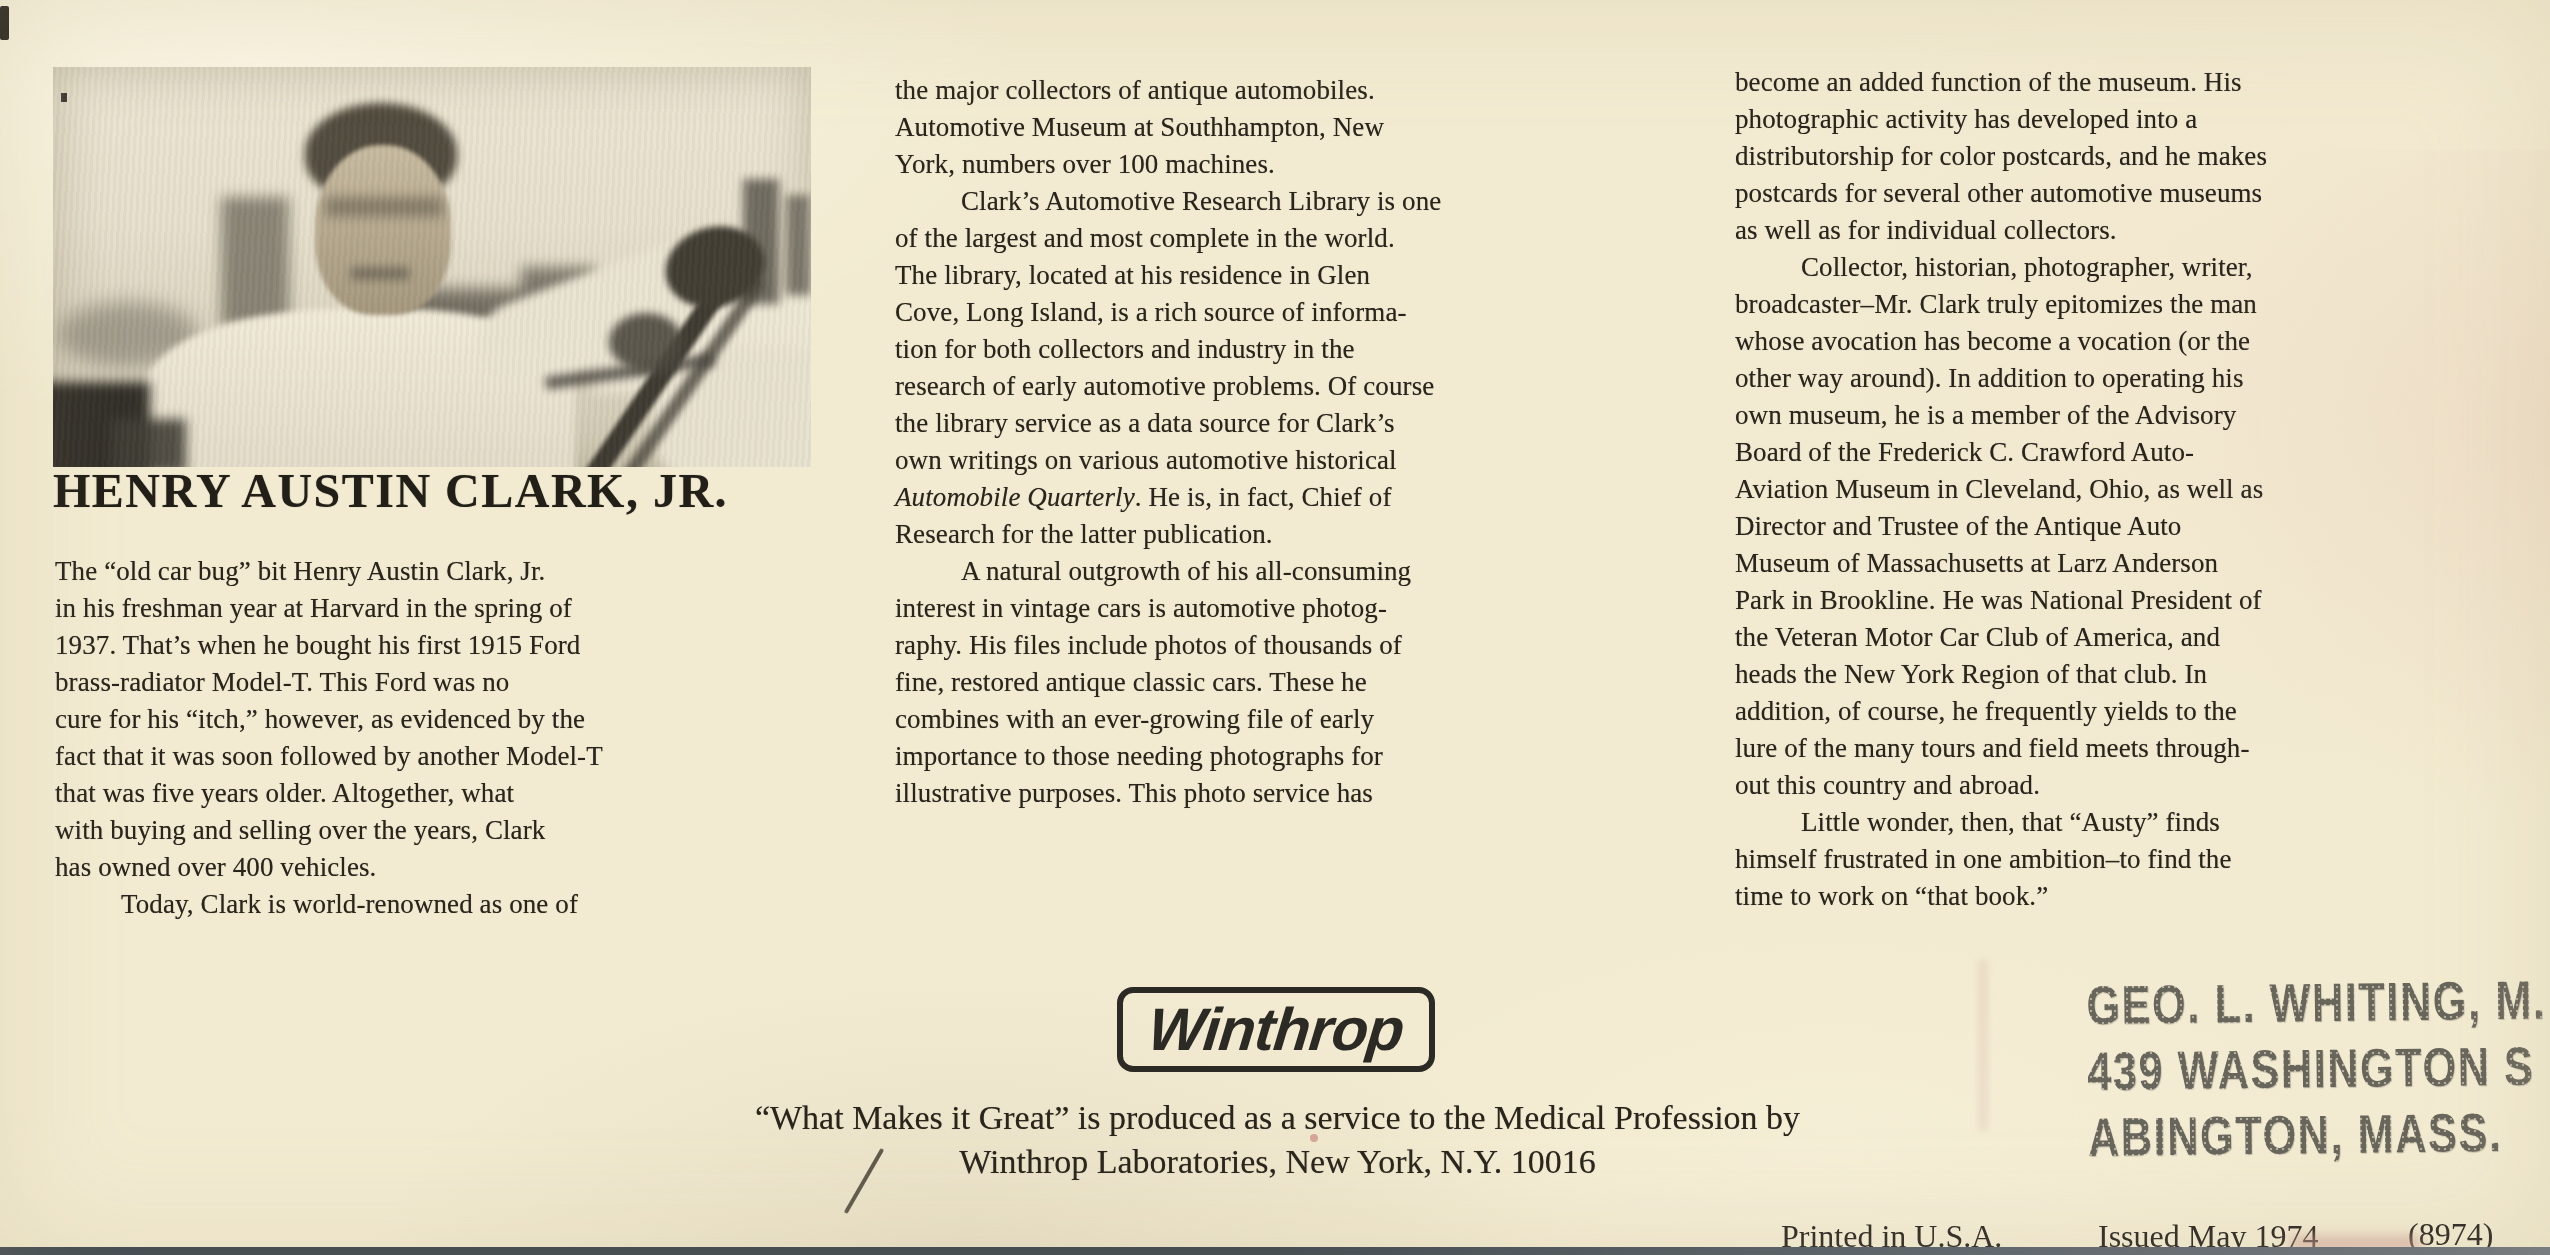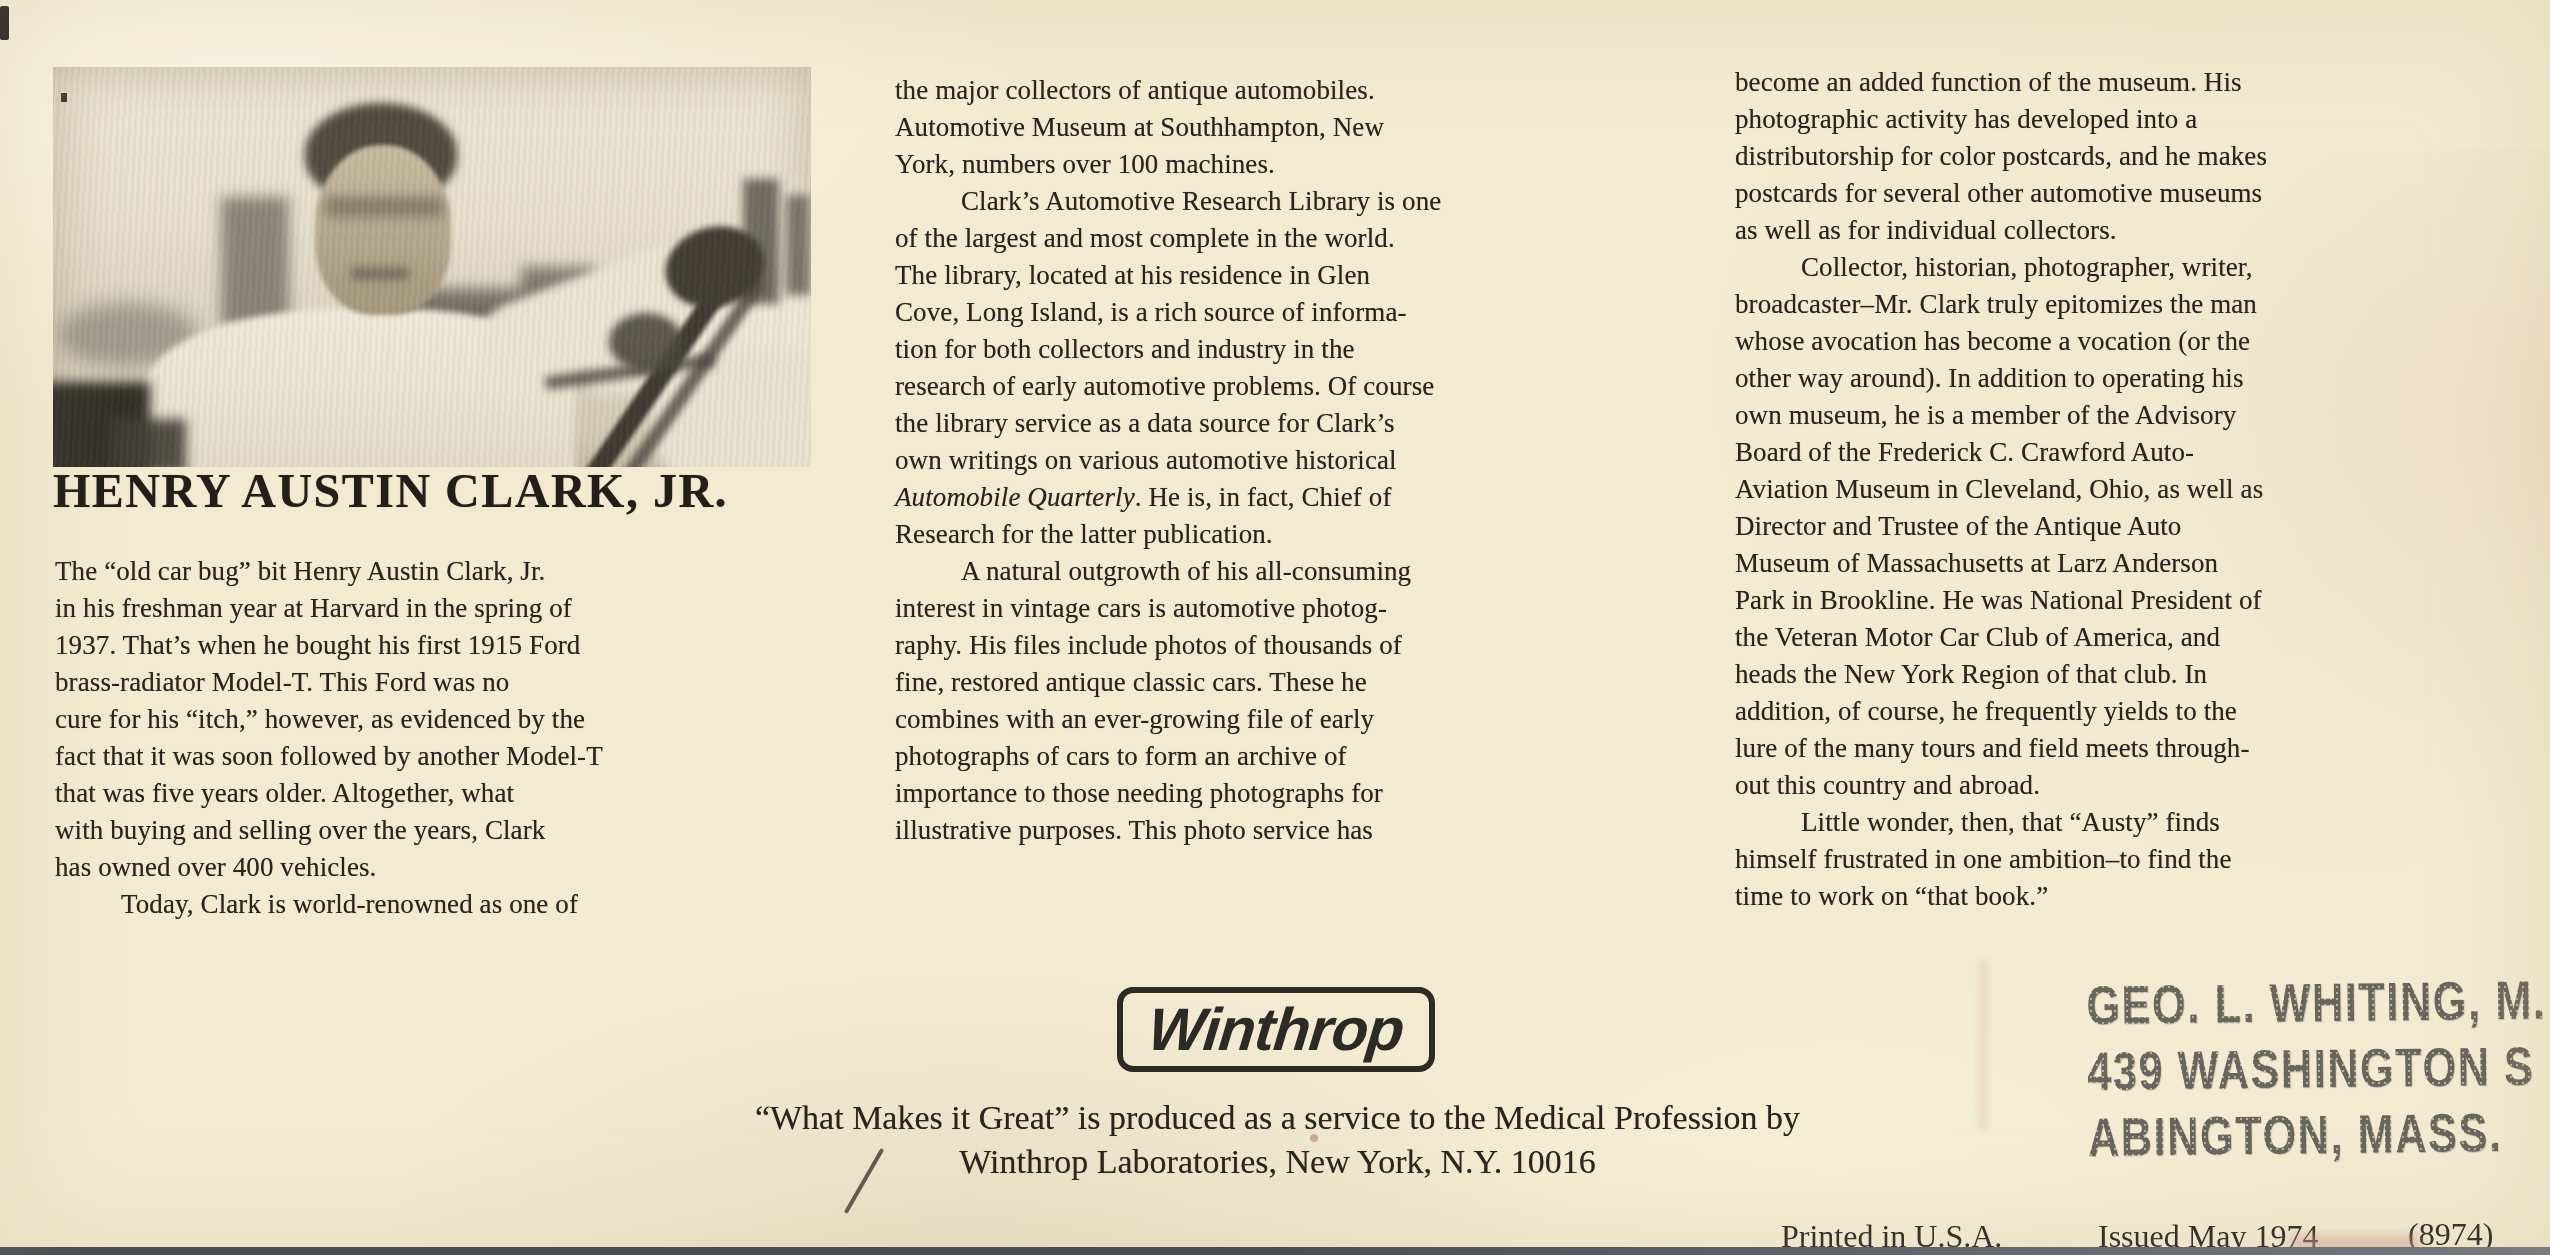--- a/index.html
+++ b/index.html
@@ -154,21 +154,20 @@
       <div class="tline"><span>research of early automotive problems. Of course</span></div>
       <div class="tline"><span>the library service as a data source for Clark’s</span></div>
       <div class="tline"><span>own writings on various automotive historical</span></div>
       <div class="tline"><span class="ital">Automobile Quarterly</span><span>. He is, in fact, Chief of</span></div>
       <div class="tline"><span>Research for the latter publication.</span></div>
       <div class="tline indent"><span>A natural outgrowth of his all-consuming</span></div>
       <div class="tline"><span>interest in vintage cars is automotive photog-</span></div>
       <div class="tline"><span>raphy. His files include photos of thousands of</span></div>
       <div class="tline"><span>fine, restored antique classic cars. These he</span></div>
       <div class="tline"><span>combines with an ever-growing file of early</span></div>
-      <div class="tline"><span>photographs of cars to form an archive of</span></div>
       <div class="tline"><span>importance to those needing photographs for</span></div>
       <div class="tline"><span>illustrative purposes. This photo service has</span></div>
     </div>
   <div class="col" id="col3">
       <div class="tline"><span>become an added function of the museum. His</span></div>
       <div class="tline"><span>photographic activity has developed into a</span></div>
       <div class="tline"><span>distributorship for color postcards, and he makes</span></div>
       <div class="tline"><span>postcards for several other automotive museums</span></div>
       <div class="tline"><span>as well as for individual collectors.</span></div>
       <div class="tline indent"><span>Collector, historian, photographer, writer,</span></div>

